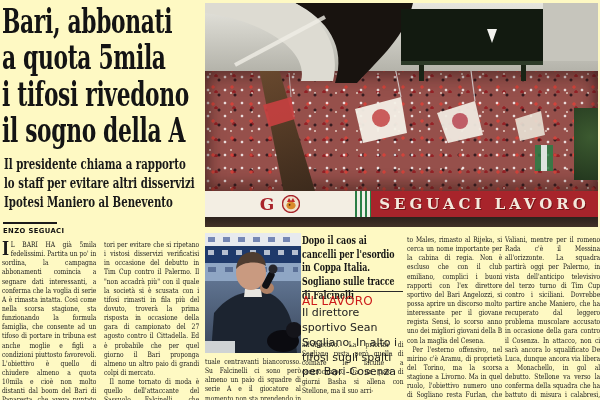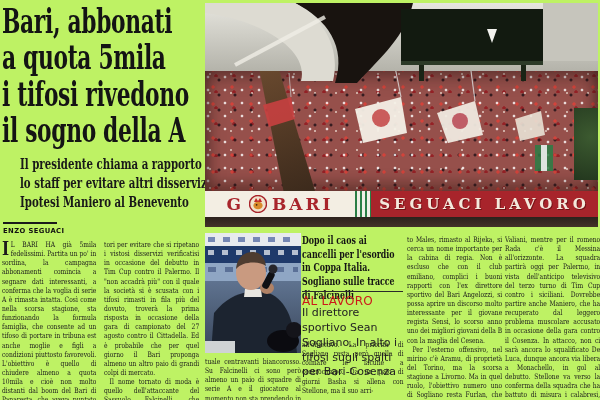--- a/index.html
+++ b/index.html
@@ -1,23 +1,23 @@
 <!DOCTYPE html>
 <html lang="it"><head>
 <meta charset="utf-8">
 <style>
   html,body{margin:0;padding:0;}
-  .page{position:relative;width:600px;height:400px;background:#bef264;overflow:hidden;
+  .page{position:relative;width:600px;height:400px;background:#fef9c3;overflow:hidden;
         font-family:"DejaVu Serif", serif;color:#1b1b1b;}
 
   
   .headline{position:absolute;left:2px;top:4px;width:196px;}
   .headline .hl{font-weight:bold;font-size:33px;line-height:1.1;letter-spacing:-0.5px;
       white-space:nowrap;transform:scaleX(.66);transform-origin:0 0;color:#141414;}
-  .subhead{position:absolute;left:20px;top:155px;width:196px;text-align:right;}
+  .subhead{position:absolute;left:4px;top:155px;width:196px;text-align:right;}
   .subhead .sl{font-weight:bold;font-size:15px;line-height:1.27;white-space:nowrap;
       transform:scaleX(.68);transform-origin:0 0;color:#191919;}
 
   .byline-rule{position:absolute;left:3px;top:222px;width:54px;height:2px;background:#1a1a1a;}
   .byline{position:absolute;left:3px;top:227px;font-family:"DejaVu Sans",sans-serif;
       font-weight:bold;font-size:6.8px;letter-spacing:.4px;color:#111;}
 
   
   .bodycol{position:absolute;font-size:7.5px;line-height:1.22;text-align:justify;
       color:#1c1c1c;transform:scaleX(.8);transform-origin:0 0;overflow:hidden;}
@@ -160,21 +160,20 @@
 
     <div class="banner">
       <div class="banner-left">
         <span>G</span>
         <svg width="18" height="18" viewBox="0 0 18 18">
           <circle cx="9" cy="9" r="8.5" fill="#f0e3cd" stroke="#a8242b" stroke-width="1.4"></circle>
           <path d="M5,7 L7,3 L9,6 L11,3 L13,7 Z" fill="#c22a2a"></path>
           <ellipse cx="9" cy="10.5" rx="4.6" ry="3.8" fill="#d98a2b"></ellipse>
           <circle cx="7.6" cy="9.8" r="0.9" fill="#3a2410"></circle>
         </svg>
-        <span>BARI</span>
       </div>
       <div class="banner-stripes"></div>
       <div class="banner-right">
         <span>SEGUACI LAVORO</span>
       </div>
     </div>
     <div class="photo-foot"></div>
   </div>
 
   <div class="sogliano">

